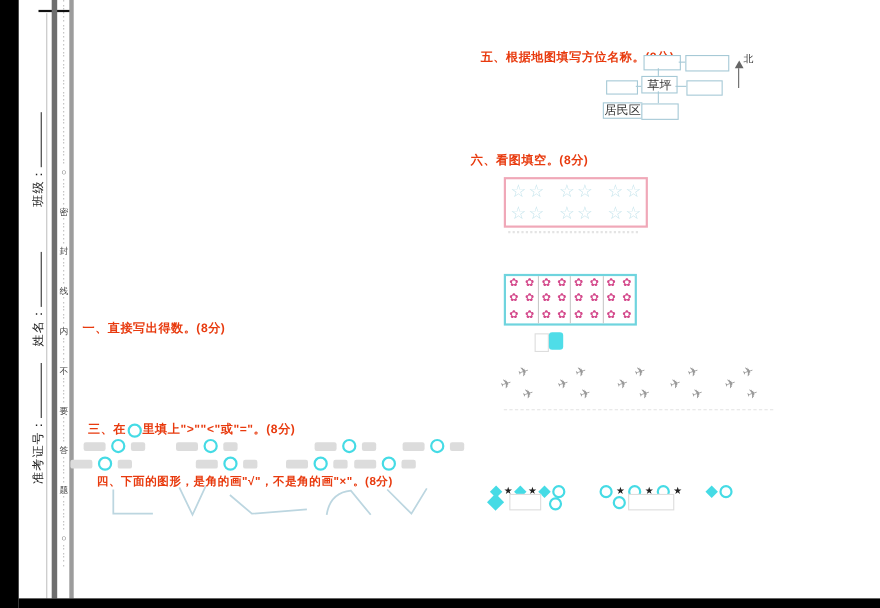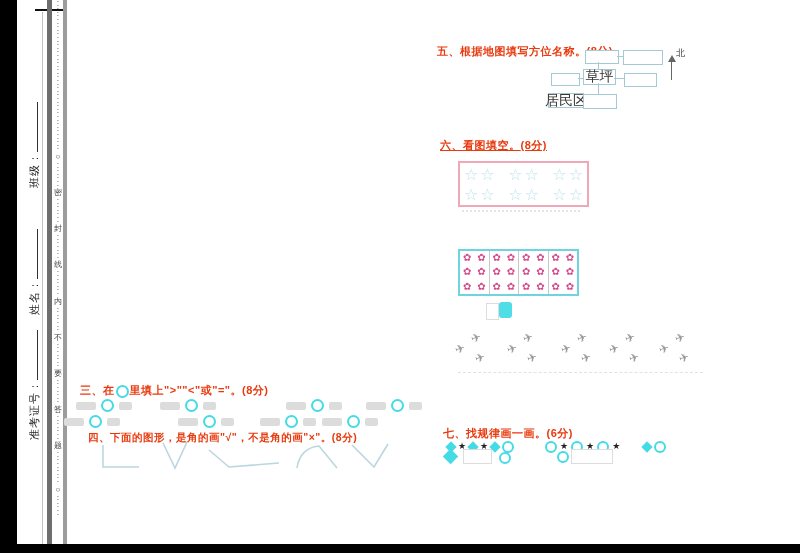--- a/index.html
+++ b/index.html
@@ -26,21 +26,21 @@
          background:#fff;vertical-align:middle;margin:0 1px;}
   
   .q3item{position:absolute;display:flex;align-items:center;gap:4px;}
   .blob{display:inline-block;height:8px;background:#dcdcdc;border-radius:2px;}
   
   .figsvg{position:absolute;left:97px;top:440px;}
   
   #map{left:545px;top:46px;width:142px;height:70px;}
   .mapbox{position:absolute;border:1px solid #a6c9d6;background:#fff;}
   .mapline{position:absolute;background:#a6c9d6;}
-  .maplbl{font-size:14px;color:#333;display:flex;align-items:center;justify-content:center;
+  .maplbl{font-size:11px;color:#333;display:flex;align-items:center;justify-content:center;
           width:100%;height:100%;white-space:nowrap;}
   .north-txt{position:absolute;left:131px;top:1px;font-size:9px;color:#333;}
   .north-line{position:absolute;left:126px;top:16px;width:1px;height:18px;background:#666;}
   .north-head{position:absolute;left:123px;top:9px;width:0;height:0;
               border-left:4px solid transparent;border-right:4px solid transparent;border-bottom:7px solid #666;}
   
   #star-box{left:458px;top:161px;width:131px;height:46px;border:2px solid #f0a8b8;background:#fff;
             display:flex;flex-direction:column;justify-content:space-around;padding:1px 4px;box-sizing:border-box;}
   .star-row{display:flex;justify-content:space-between;}
   .star-group{display:flex;gap:2px;}
@@ -205,20 +205,23 @@
       <span class="dot">·</span>
       <span class="ch">○</span>
       <span class="dot">·</span>
       <span class="dot">·</span>
       <span class="dot">·</span>
       <span class="dot">·</span>
       <span class="dot">·</span>
       <span class="dot">·</span>
     </div>
 
+  <div class="h" style="left:75px;top:291px;">
+    <span>一、</span><span>直接写出得数。</span><span>(8分)</span>
+  </div>
 
 
   <div class="h" style="left:80px;top:383px;">
     <span>三、</span><span>在</span><span class="ccirc"></span><span>里填上"&gt;""&lt;"或"="。</span><span>(8分)</span>
   </div>
 
   <div id="q3-row1">
       <div class="q3item" style="left: 76px; top: 399px;">
         <span class="blob" style="width: 20px;"></span>
         <span class="ccirc"></span>
@@ -296,21 +299,21 @@
     <div class="mapline" style="left:53px;top:37px;width:1px;height:11px;"></div>
     <div class="mapbox" style="left:3px;top:47px;width:34px;height:13px;">
       <div class="maplbl">居民区</div>
     </div>
     <div class="mapbox" style="left:38px;top:48px;width:32px;height:13px;"></div>
     <div class="north-txt">北</div>
     <div class="north-head"></div>
     <div class="north-line"></div>
   </div>
 
-  <div class="h" style="left:440px;top:138px;text-decoration:underline;">
+  <div class="h" style="left:428px;top:138px;">
     <span>六、</span><span>看图填空。</span><span>(8分)</span>
   </div>
 
   <div class="abs" id="star-box">
       <div class="star-row">
         <div class="star-group">
           <span class="star">☆</span>
           <span class="star">☆</span>
         </div>
         <div class="star-group">
@@ -398,23 +401,20 @@
         <span class="plane" style="left: 20px; top: 20px;">✈</span>
       </div>
       <div class="plane-group" style="left: 204px;">
         <span class="plane" style="left: 16px; top: 0px;">✈</span>
         <span class="plane" style="left: 0px; top: 11px;">✈</span>
         <span class="plane" style="left: 20px; top: 20px;">✈</span>
       </div>
     </div>
   <div class="abs" style="left:458px;top:372px;width:245px;border-top:1px dashed #e2e2e2;"></div>
 
-  <div class="h" style="left:443px;top:426px;">
-    <span>七、</span><span>找规律画一画。</span><span>(6分)</span>
-  </div>
 
   <div id="pattern-row1">
       <div class="prow" style="left: 447px; top: 441px;">
         <span class="diamond"></span>
         <span class="bstar">★</span>
         <span class="diamond"></span>
         <span class="bstar">★</span>
         <span class="diamond"></span>
         <span class="ring"></span>
       </div>

